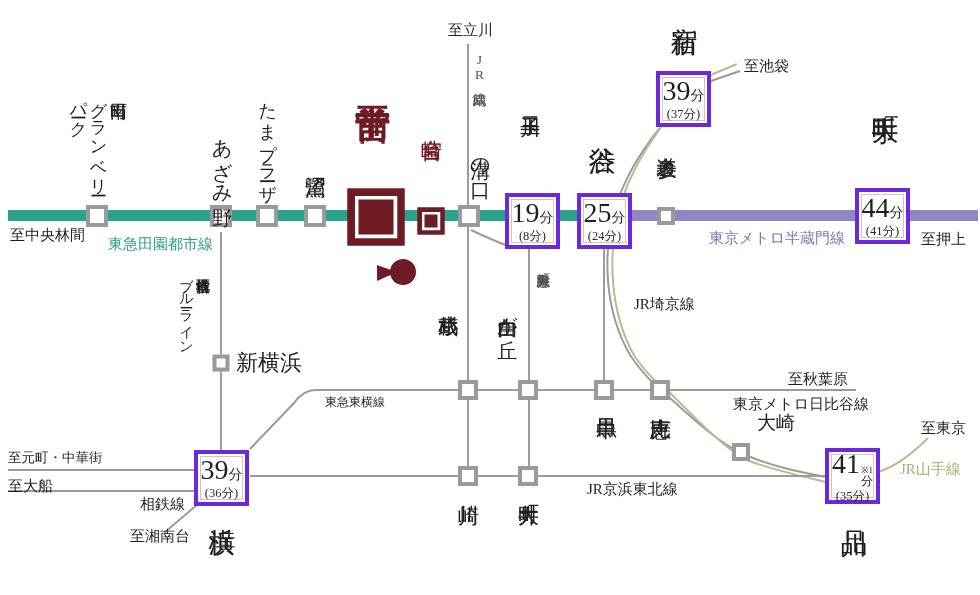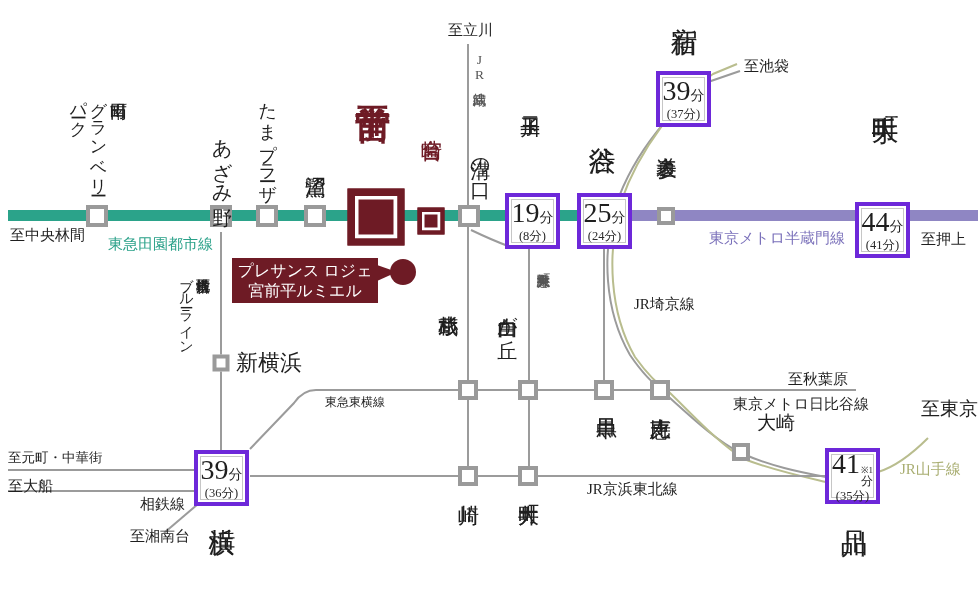--- a/index.html
+++ b/index.html
@@ -108,21 +108,21 @@
       </div>
     <div class="talt">(24分)</div>
   </div>
   <div class="tbox" style="left:656px;top:71px">
     <div class="trow">
         <span class="tmin">39</span>
         <span class="tunit">分</span>
       </div>
     <div class="talt">(37分)</div>
   </div>
-  <div class="tbox" style="left:855px;top:202px">
+  <div class="tbox" style="left:855px;top:188px">
     <div class="trow">
         <span class="tmin">44</span>
         <span class="tunit">分</span>
       </div>
     <div class="talt">(41分)</div>
   </div>
   <div class="tbox" style="left:194px;top:450px">
     <div class="trow">
         <span class="tmin">39</span>
         <span class="tunit">分</span>
@@ -133,24 +133,20 @@
     <div class="trow">
         <span class="tmin">41</span>
         <span class="tstack">
           <span class="tsup">※1</span>
           <span class="tunit2">分</span>
         </span>
       </div>
     <div class="talt">(35分)</div>
   </div>
 
-  <div class="callout">
-    <div>プレサンス ロジェ</div>
-    <div>宮前平ルミエル</div>
-  </div>
 
   <div class="v" style="left:98px;top:90px;font-size:17px">南町田
 グランベリー
 パーク</div>
   <div class="v" style="left:222px;top:125px;font-size:20px">あざみ野</div>
   <div class="v" style="left:267px;top:90px;font-size:18px">たまプラーザ</div>
   <div class="v" style="left:315px;top:160px;font-size:21px">鷺沼</div>
   <div class="v c-maroon" style="left:372px;top:78px;font-size:35px;font-weight:bold">宮前平</div>
   <div class="v c-maroon" style="left:431px;top:123px;font-size:21px">宮崎台</div>
   <div class="v" style="left:480px;top:145px;font-size:20px">溝の口</div>
@@ -181,19 +177,19 @@
   <div class="h" style="left:587px;top:481px;font-size:15px">JR京浜東北線</div>
   <div class="v" style="left:194px;top:268px;font-size:14px">横浜市営地下鉄
 ブルーライン</div>
   <div class="h" style="left:140px;top:496px;font-size:15px">相鉄線</div>
 
   <div class="h" style="left:10px;top:227px;font-size:15px">至中央林間</div>
   <div class="h" style="left:448px;top:22px;font-size:15px">至立川</div>
   <div class="h" style="left:744px;top:58px;font-size:15px">至池袋</div>
   <div class="h" style="left:921px;top:231px;font-size:15px">至押上</div>
   <div class="h" style="left:788px;top:371px;font-size:15px">至秋葉原</div>
-  <div class="h" style="left:921px;top:398px;font-size:19px">至東京</div>
+  <div class="h" style="left:921px;top:420px;font-size:15px">至東京</div>
   <div class="h" style="left:8px;top:450px;font-size:13.5px">至元町・中華街</div>
   <div class="h" style="left:8px;top:478px;font-size:15px">至大船</div>
   <div class="h" style="left:130px;top:528px;font-size:15px">至湘南台</div>
 
 
 </div>
 
 </body></html>

